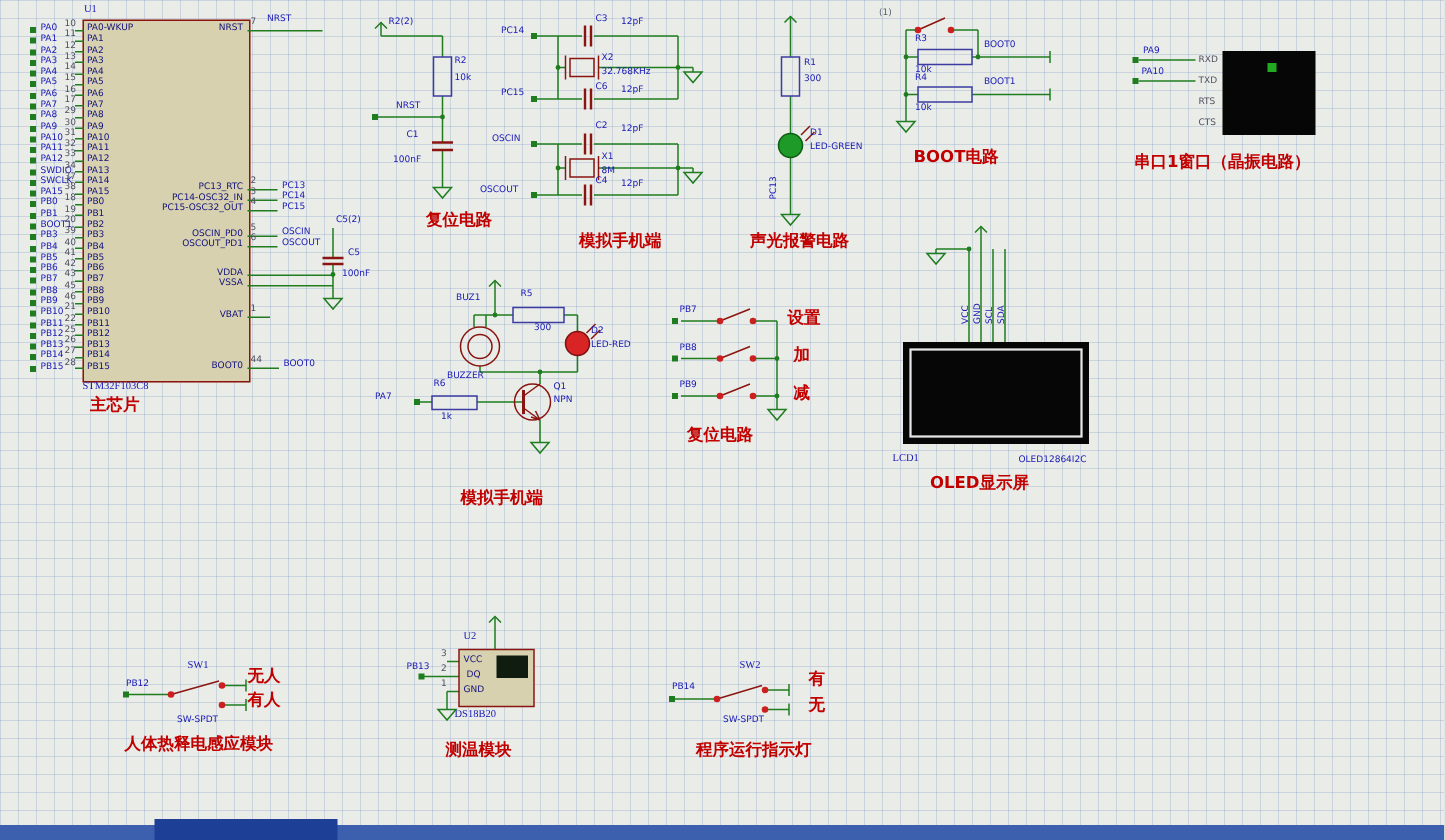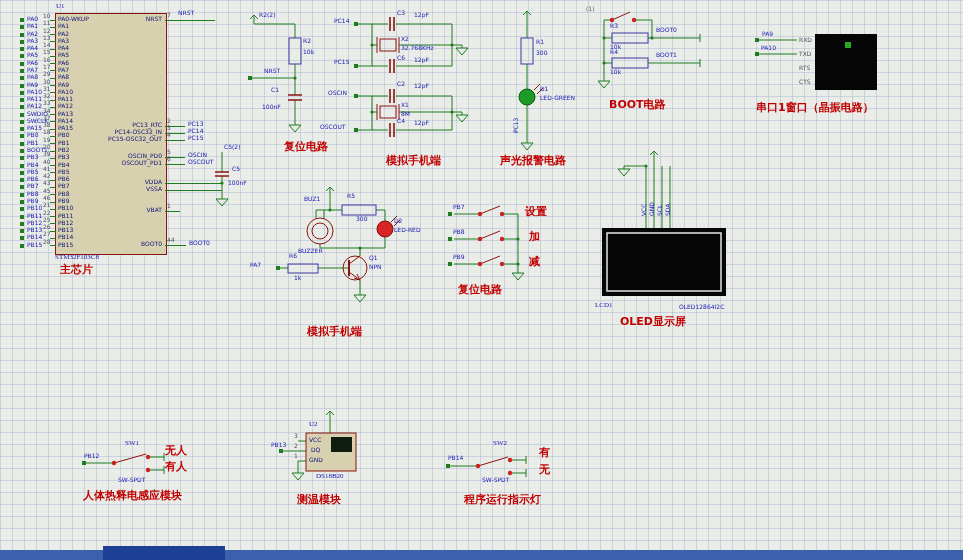--- a/index.html
+++ b/index.html
@@ -266,21 +266,21 @@
       <div class="lbl vtext" style="left: 649px; top: 216px;">GND</div>
       <div class="lbl vtext" style="left: 657px; top: 216px;">SCL</div>
       <div class="lbl vtext" style="left: 665px; top: 216px;">SDA</div>
       <div class="lbl t6b" style="left: 84px; top: 453px;">PB12</div>
       <div class="lbl t7b" style="left: 125px; top: 440px; text-align: right;">SW1</div>
       <div class="lbl t6b" style="left: 118px; top: 477px;">SW-SPDT</div>
       <div class="lbl red" style="left: 165px; top: 445px;">无人</div>
       <div class="lbl red" style="left: 165px; top: 461px;">有人</div>
       <div class="lbl t7b" style="left: 309px; top: 421px;">U2</div>
       <div class="lbl t6b" style="left: 271px; top: 442px;">PB13</div>
-      <div class="lbl t7b" style="left: 316px; top: 473px;">DS18B20</div>
+      <div class="lbl t7b" style="left: 303px; top: 473px;">DS18B20</div>
       <div class="lbl t6i" style="left: 309px; top: 437px;">VCC</div>
       <div class="lbl t6i" style="left: 311px; top: 447px;">DQ</div>
       <div class="lbl t6i" style="left: 309px; top: 457px;">GND</div>
       <div class="lbl t6n" style="left: 294px; top: 433px;">3</div>
       <div class="lbl t6n" style="left: 294px; top: 443px;">2</div>
       <div class="lbl t6n" style="left: 294px; top: 453px;">1</div>
       <div class="lbl t6b" style="left: 448px; top: 455px;">PB14</div>
       <div class="lbl t7b" style="left: 493px; top: 440px;">SW2</div>
       <div class="lbl t6b" style="left: 482px; top: 477px;">SW-SPDT</div>
       <div class="lbl red" style="left: 539px; top: 447px;">有</div>

